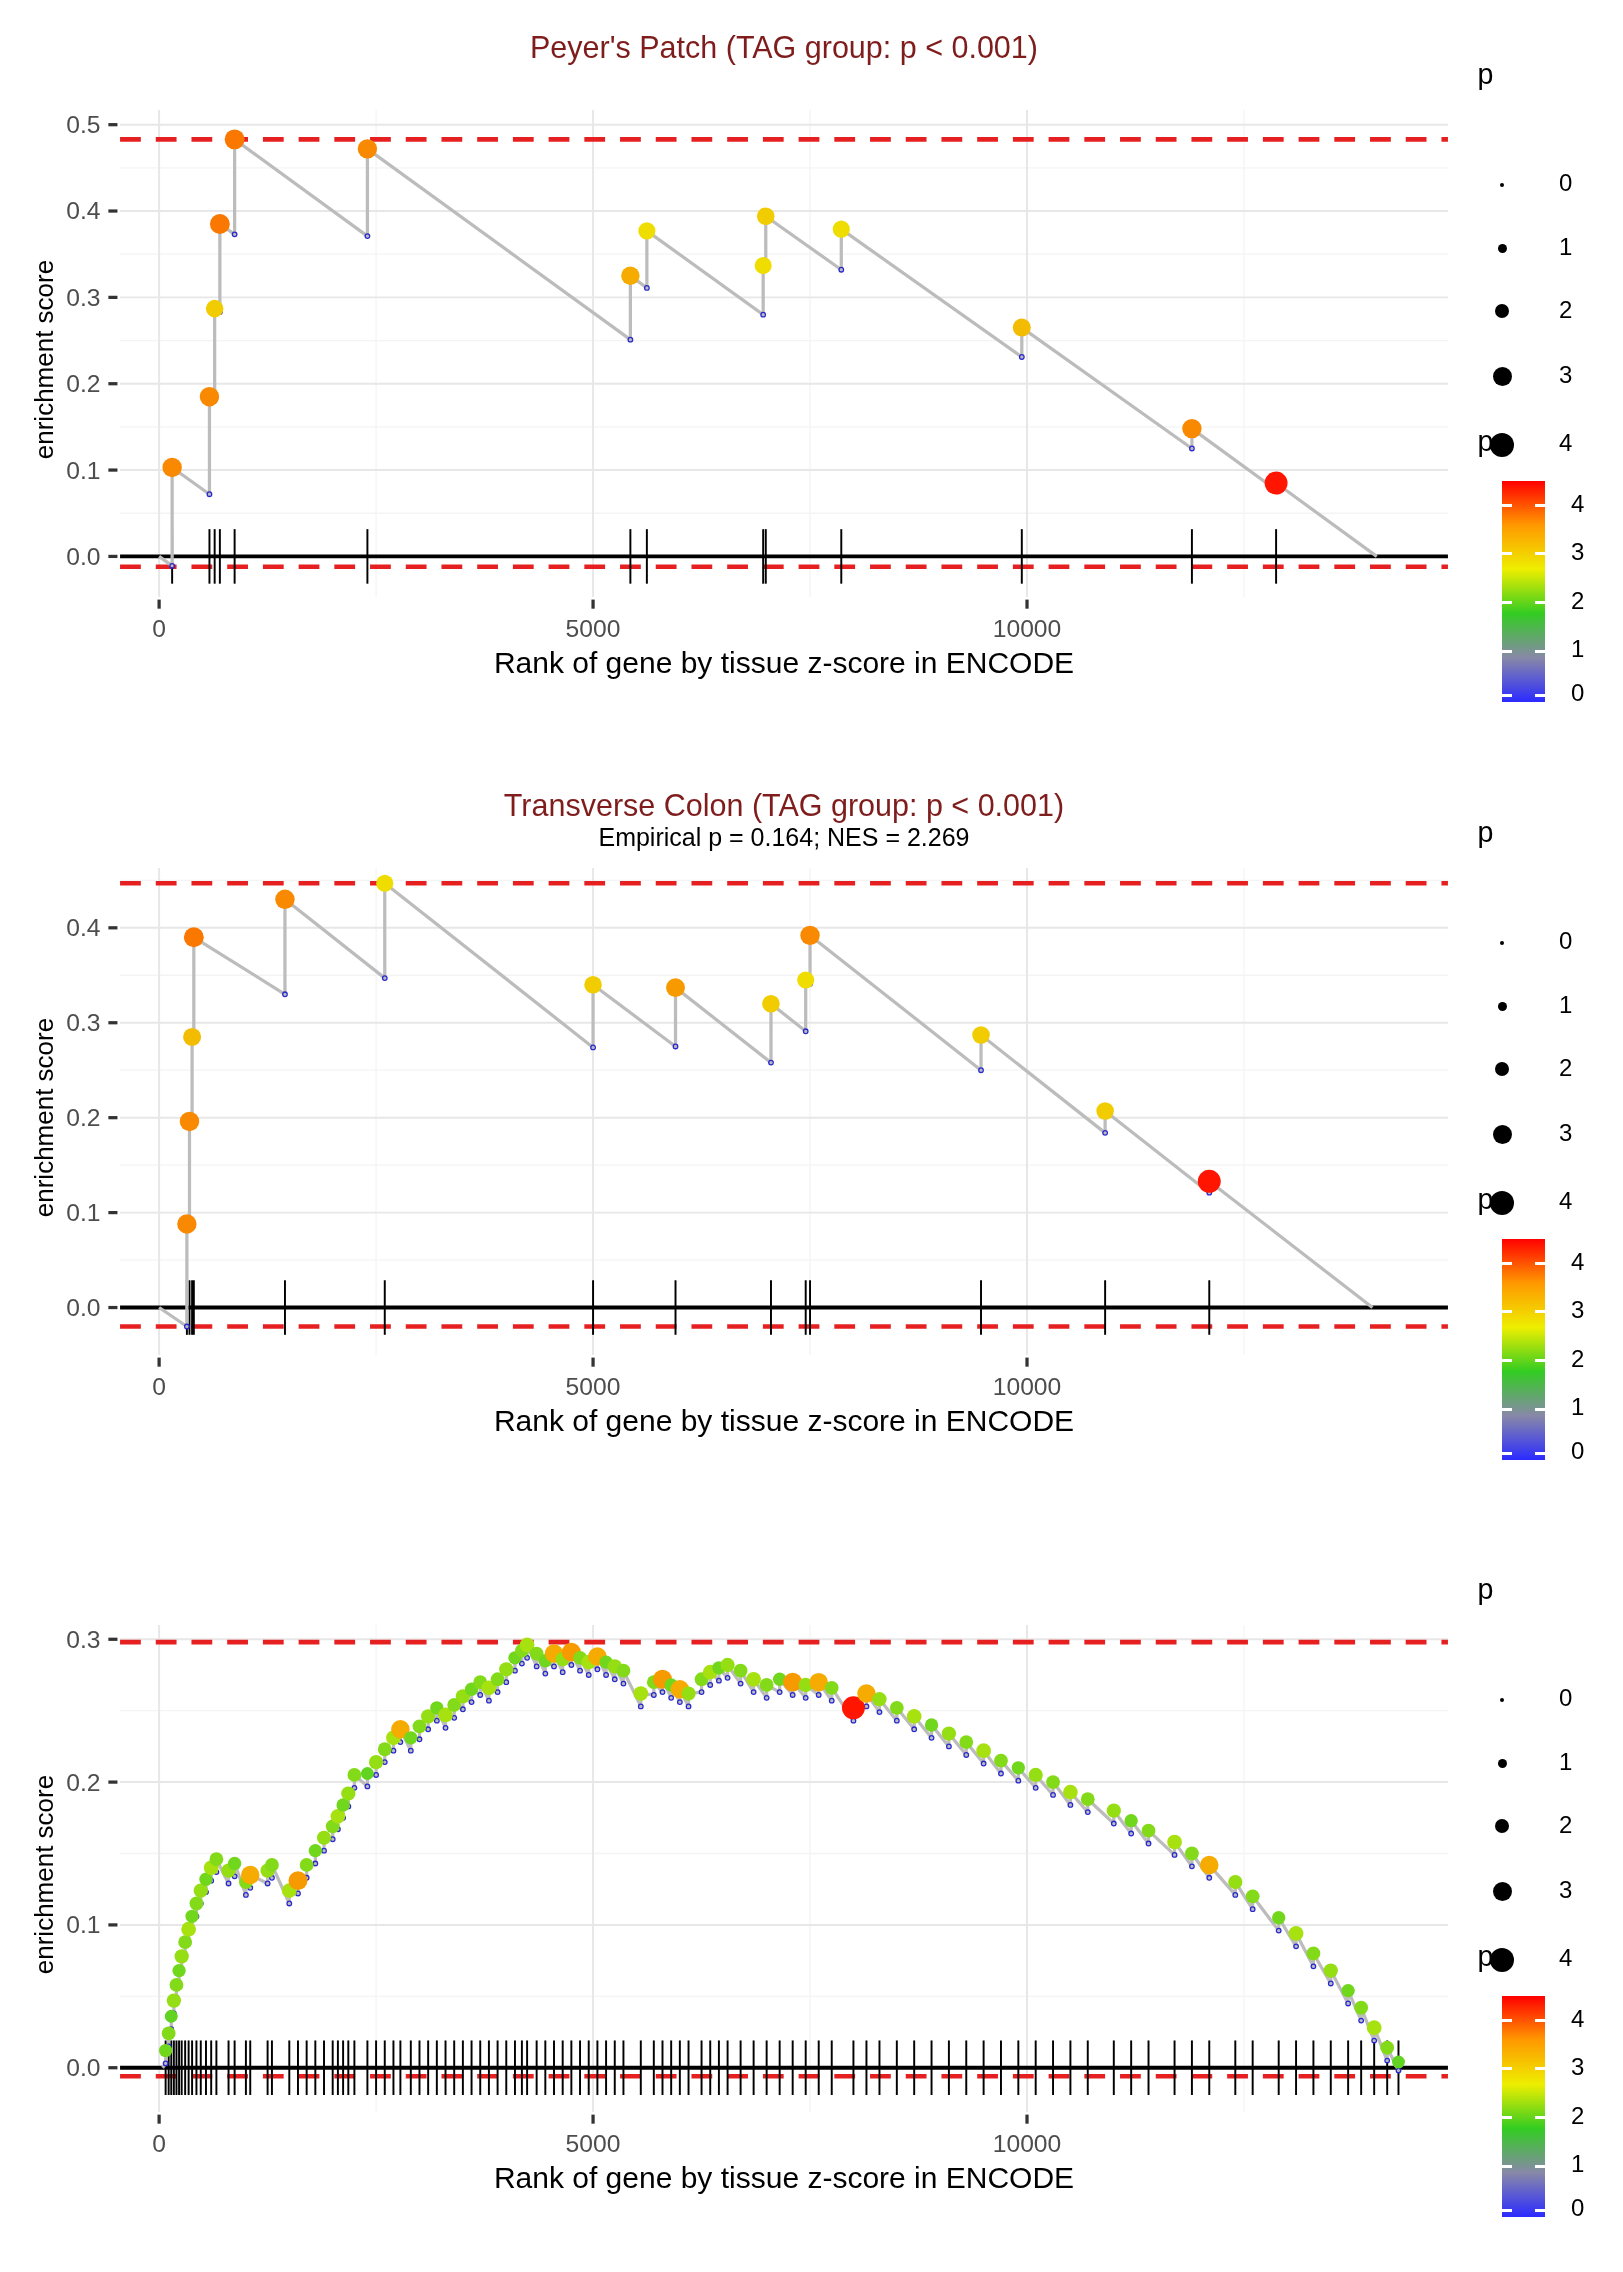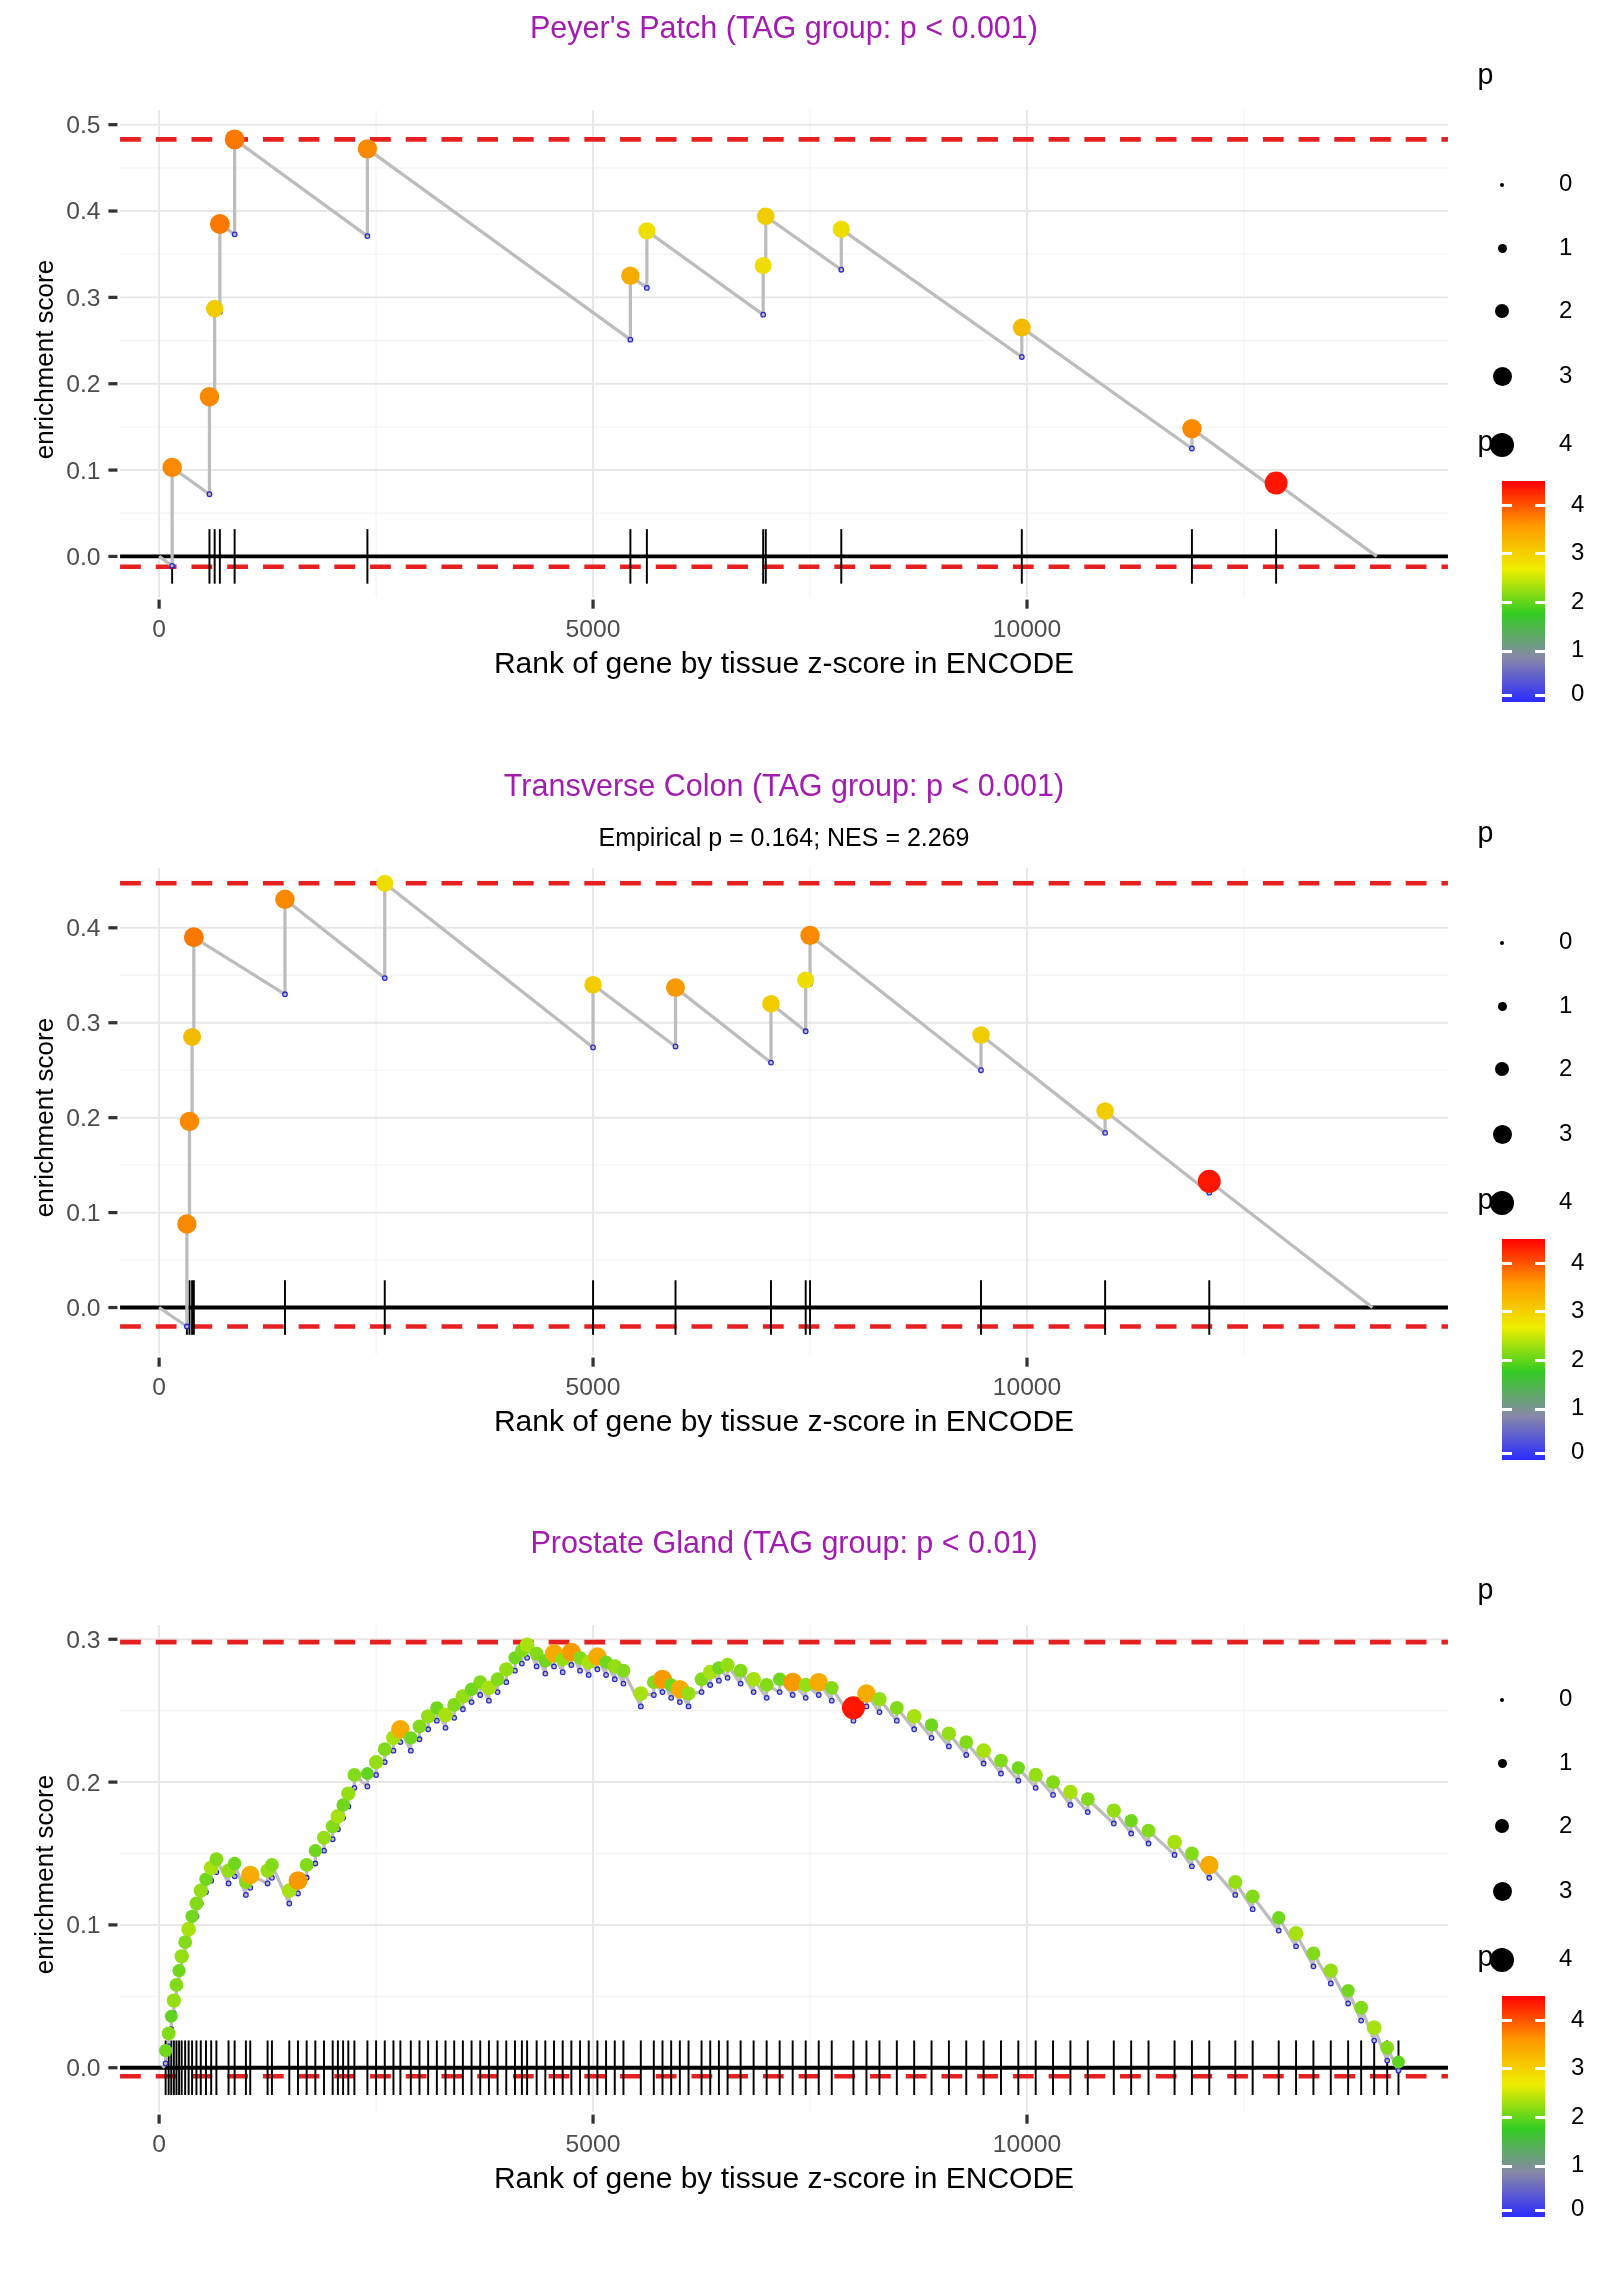--- a/index.html
+++ b/index.html
@@ -1,18 +1,18 @@
 <!DOCTYPE html>
 <html style="font-size:10.4px"><head>
 <meta charset="utf-8">
 <style>
   html,body{margin:0;padding:0;background:#ffffff;}
   body{width:1623px;height:2273px;position:relative;font-family:"Liberation Sans","DejaVu Sans",sans-serif;}
   .row{position:absolute;left:0;width:1623px;height:757px;}
-  .title{position:absolute;left:120px;width:1328px;top:10px;text-align:center;font-size:30.5px;color:#a21caf;}
+  .title{position:absolute;left:120px;width:1328px;top:30px;text-align:center;font-size:30.5px;color:#7f1d1d;}
   .subtitle{position:absolute;left:120px;width:1328px;top:65px;text-align:center;font-size:25px;color:#000;}
   .ylab{position:absolute;left:-164px;top:344px;width:416px;text-align:center;font-size:26px;color:#000;transform:rotate(-90deg);}
   .xlab{position:absolute;left:120px;width:1328px;top:646px;text-align:center;font-size:30px;color:#000;}
   .plot-svg{position:absolute;left:120px;top:110px;overflow:visible;}
   .legend-size{position:absolute;left:1462px;top:58px;width:156px;height:364px;}
   .legend-color{position:absolute;left:1462px;top:425px;width:156px;height:286px;}
   .lg-title{position:absolute;left:15.6px;top:0;font-size:28.6px;color:#000;}
   .size-item-dot{position:absolute;background:#000;border-radius:50%;}
   .size-item-label{position:absolute;font-size:24px;color:#000;}
   .cbar{position:absolute;left:40px;top:56px;width:43px;height:221px;}
@@ -256,21 +256,20 @@
       <div class="cbar-tick" style="left: 40px; top: 225px;"></div>
       <div class="cbar-tick" style="left: 73px; top: 225px;"></div>
       <div class="cbar-label" style="top: 210px;">1</div>
       <div class="cbar-tick" style="left: 40px; top: 269px;"></div>
       <div class="cbar-tick" style="left: 73px; top: 269px;"></div>
       <div class="cbar-label" style="top: 254px;">0</div>
     </div>
 </div>
 
 <div class="row" id="row-2" style="top:1515px">
-  <div class="title">Prostate Gland (TAG group: p &lt; 0.01)</div>
   <div class="ylab">enrichment score</div>
   <svg class="plot-svg" id="panel-svg-2" width="1328" height="487" viewBox="0 0 2045 750">
       <line x1="0" x2="2045" y1="571.8475073313783" y2="571.8475073313783" stroke="#f4f4f4" stroke-width="2"></line>
       <line x1="0" x2="2045" y1="351.90615835777123" y2="351.90615835777123" stroke="#f4f4f4" stroke-width="2"></line>
       <line x1="0" x2="2045" y1="131.96480938416423" y2="131.96480938416423" stroke="#f4f4f4" stroke-width="2"></line>
       <line x1="394.29738562091507" x2="394.29738562091507" y1="0" y2="750" stroke="#f4f4f4" stroke-width="2"></line>
       <line x1="1062.5980392156864" x2="1062.5980392156864" y1="0" y2="750" stroke="#f4f4f4" stroke-width="2"></line>
       <line x1="1730.8986928104575" x2="1730.8986928104575" y1="0" y2="750" stroke="#f4f4f4" stroke-width="2"></line>
       <line x1="0" x2="2045" y1="681.8181818181819" y2="681.8181818181819" stroke="#e7e7e7" stroke-width="3"></line>
       <line x1="0" x2="2045" y1="461.8768328445748" y2="461.8768328445748" stroke="#e7e7e7" stroke-width="3"></line>

